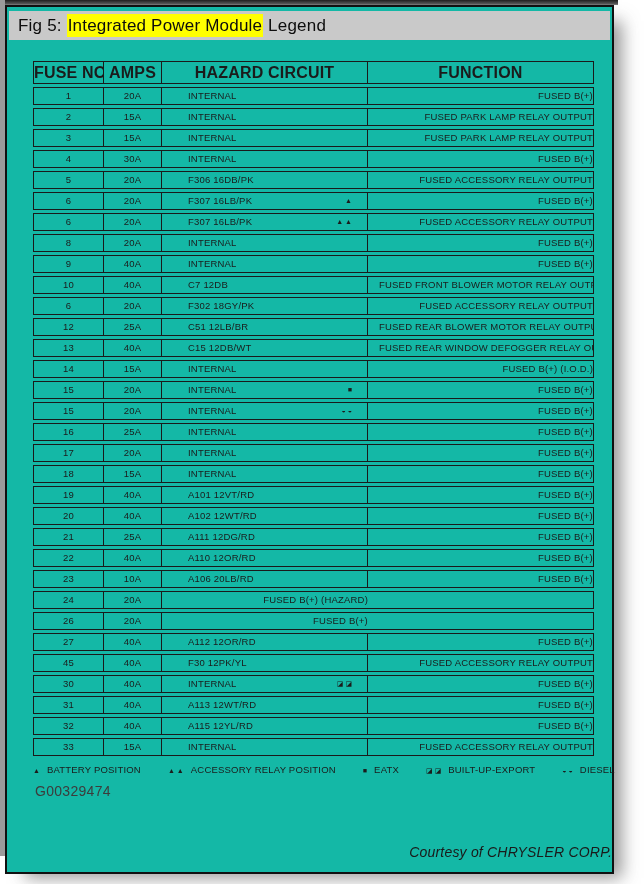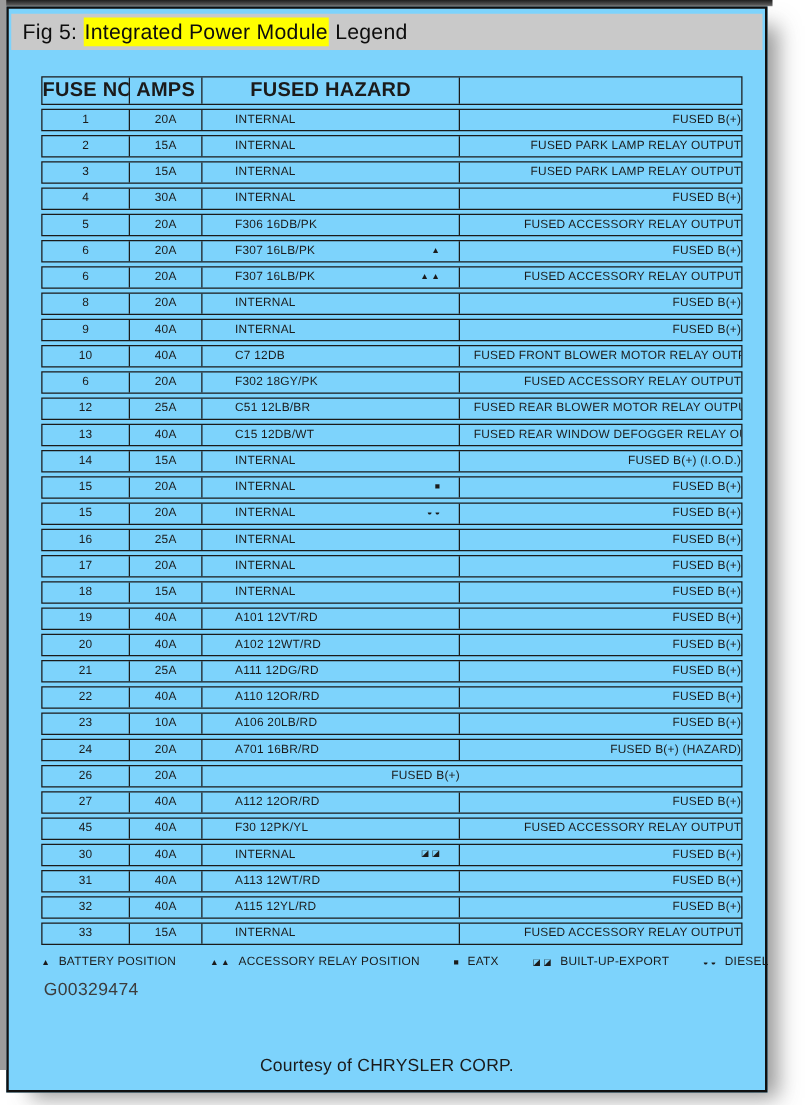--- a/index.html
+++ b/index.html
@@ -16,21 +16,21 @@
     position:absolute; top:0; left:0; width:618px; height:5px;
     background:linear-gradient(180deg,#1f1f1f 0%,#585858 80%,#8a8a8a 100%);
     z-index:3;
   }
   .left-edge {
     position:absolute; top:0; left:0; width:5px; height:856px;
     background:#9b9b9b; z-index:3;
   }
   .page {
     position:absolute; left:5px; top:5px; width:605px; height:865px;
-    background:#7dd3fc; border:2px solid #101010;
+    background:#14b8a6; border:2px solid #101010;
     box-shadow:14px 10px 16px -6px rgba(70,70,70,0.55);
   }
   .titlebar {
     height:29px; margin:4px 2px 0 2px;
     background:#c9c9c9;
     font-size:17px; line-height:29px; color:#0d0d0d;
     padding-left:9px; letter-spacing:0.2px;
     white-space:nowrap; overflow:hidden;
   }
   .titlebar mark { background:#ffff00; color:inherit; padding:2px 1px; }
@@ -64,41 +64,42 @@
     font-size:9.5px; color:#1b1b1b; letter-spacing:0.2px;
     white-space:nowrap;
   }
   .fnote { margin-right:27px; }
   .fnote .sym { font-size:7px; letter-spacing:2px; margin-right:5px; }
 
   .figid { margin:8px 0 0 28px; font-size:14px; color:#3c3c3c; letter-spacing:0.3px; }
 
   .courtesy {
     position:absolute; left:0; right:0; bottom:12px;
-    text-align:center; font-size:14px; color:#1a1a1a; letter-spacing:0.2px;
+    text-align:right; font-size:14px; color:#1a1a1a; letter-spacing:0.2px;font-style:italic;
   }
 </style>
 </head>
 <body>
 
 <div class="canvas">
   <div class="top-edge"></div>
   <div class="left-edge"></div>
 
   <div class="page">
 
     <div class="titlebar">
       <span>Fig 5: </span><mark>Integrated Power Module</mark><span> Legend</span>
     </div>
 
     <div class="fuse-table">
       <div class="trow thead-row">
         <div class="c-no">FUSE NO.</div>
         <div class="c-amps">AMPS</div>
-        <div class="c-circuit">FUSED HAZARD</div>
+        <div class="c-circuit">HAZARD CIRCUIT</div>
+        <div class="c-fn">FUNCTION</div>
       </div>
       <div id="rows">
           <div class="trow">
             <div class="c-no">1</div>
             <div class="c-amps">20A</div>
             <div class="c-circuit">INTERNAL</div>
             <div class="c-fn">FUSED B(+)</div>
           </div>
           <div class="trow">
             <div class="c-no">2</div>
@@ -234,21 +235,20 @@
           </div>
           <div class="trow">
             <div class="c-no">23</div>
             <div class="c-amps">10A</div>
             <div class="c-circuit">A106 20LB/RD</div>
             <div class="c-fn">FUSED B(+)</div>
           </div>
           <div class="trow">
             <div class="c-no">24</div>
             <div class="c-amps">20A</div>
-            <div class="c-circuit">A701 16BR/RD</div>
             <div class="c-fn">FUSED B(+) (HAZARD)</div>
           </div>
           <div class="trow">
             <div class="c-no">26</div>
             <div class="c-amps">20A</div>
             <div class="c-fn">FUSED B(+)</div>
           </div>
           <div class="trow">
             <div class="c-no">27</div>
             <div class="c-amps">40A</div>

